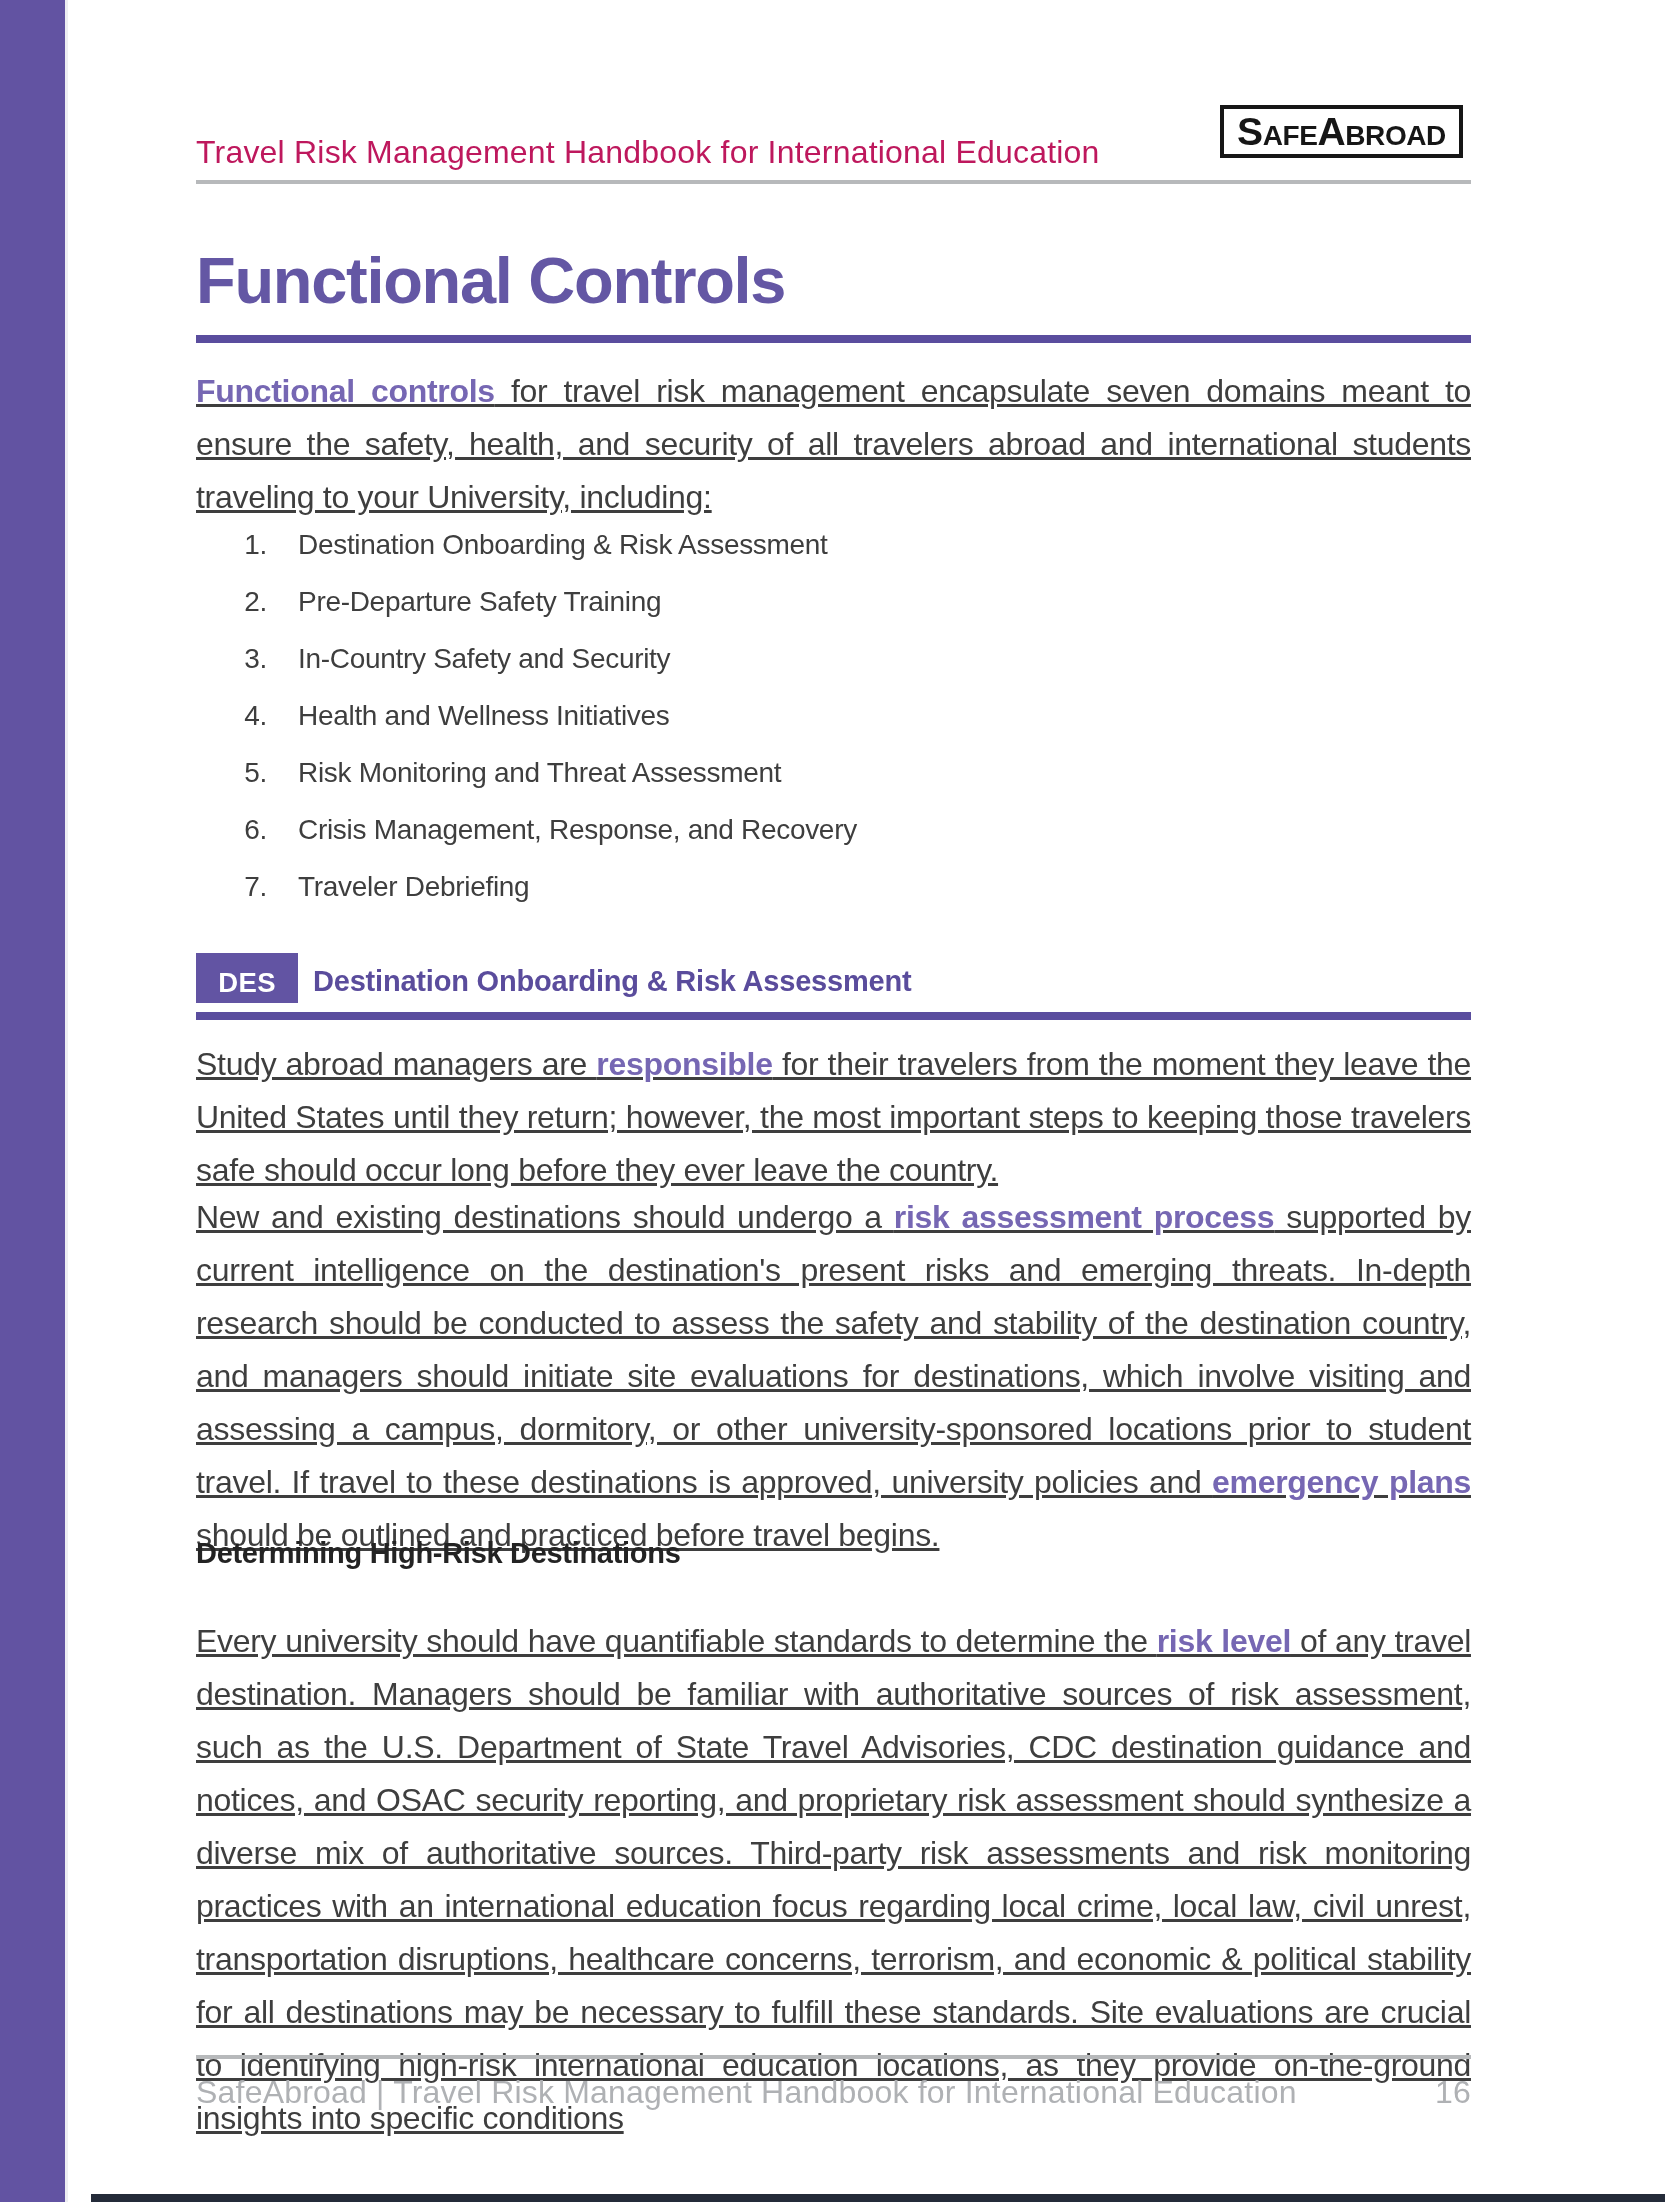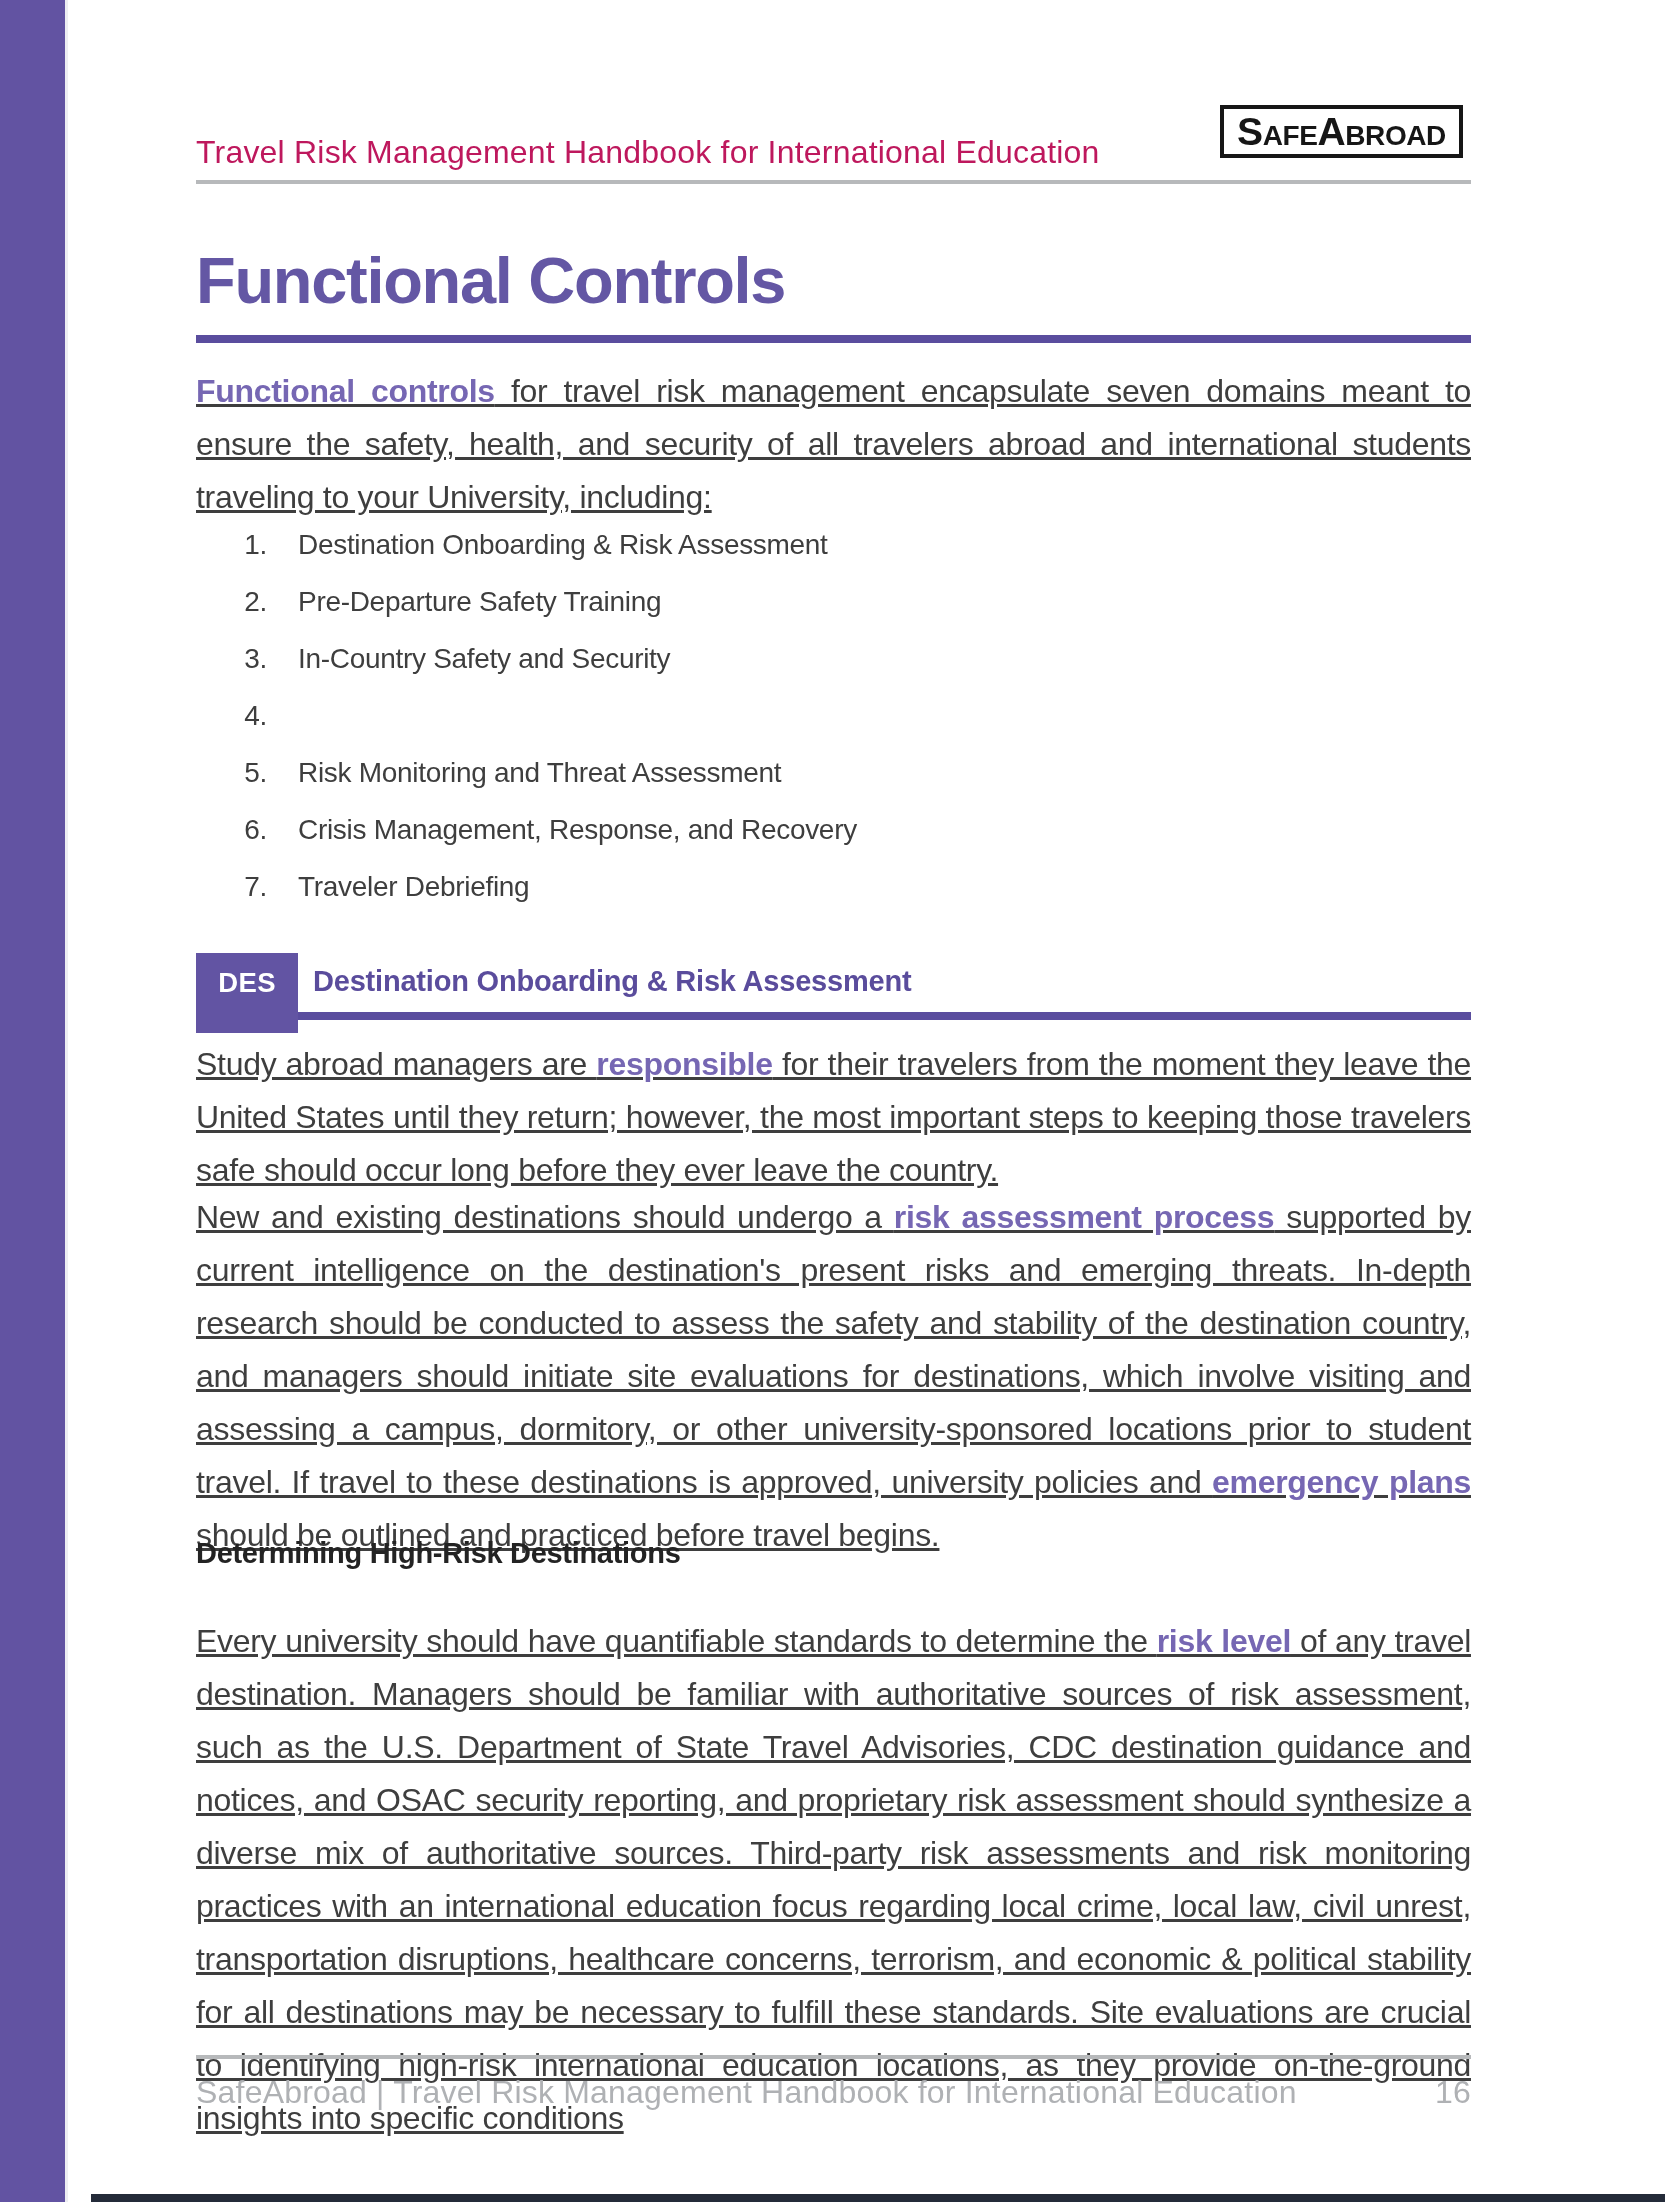--- a/index.html
+++ b/index.html
@@ -32,21 +32,21 @@
   .p2{left:196px;top:1038px;}
   .p3{left:196px;top:1191px;}
   .p4{left:196px;top:1593px;margin-top:22px;}
   
   .domain-list{left:196px;top:522px;width:1275px;list-style:none;margin:0;padding:0;}
   .domain-list li{display:flex;line-height:45px;margin-bottom:12px;font-size:28px;color:#3e3e3e;letter-spacing:-0.3px;}
   .domain-list .num{width:71px;text-align:right;flex:0 0 71px;}
   .domain-list .lbl{margin-left:31px;}
   
   .section-rule{left:196px;top:1012px;width:1275px;height:7.7px;background:#5a4d9e;}
-  .section-badge{left:196px;top:953px;width:102px;height:80px;background:#6254a3;
+  .section-badge{left:196px;top:953px;width:102px;height:50px;background:#6254a3;
     display:flex;justify-content:center;}
   .section-badge .badge-txt{color:#ffffff;font-weight:bold;font-size:27.5px;margin-top:13.8px;letter-spacing:0.4px;}
   .section-heading{left:313px;top:965px;font-size:29px;font-weight:bold;color:#5a4c9c;letter-spacing:-0.2px;}
   
   .subsection-heading{left:196px;top:1537px;font-size:29px;font-weight:bold;color:#232323;letter-spacing:-0.3px;}
   
   .footer-rule{left:196px;top:2055px;width:1275px;height:4.3px;background:#b7b9bb;}
   .footer-row{left:196px;top:2074px;width:1275px;display:flex;justify-content:space-between;
     font-size:32px;color:#afb1b4;letter-spacing:0.2px;}
   
@@ -77,20 +77,21 @@
   <li>
       <span class="num">2.</span>
       <span class="lbl">Pre-Departure Safety Training</span>
     </li>
   <li>
       <span class="num">3.</span>
       <span class="lbl">In-Country Safety and Security</span>
     </li>
   <li>
       <span class="num">4.</span>
+      <span class="lbl">Health and Wellness Initiatives</span>
     </li>
   <li>
       <span class="num">5.</span>
       <span class="lbl">Risk Monitoring and Threat Assessment</span>
     </li>
   <li>
       <span class="num">6.</span>
       <span class="lbl">Crisis Management, Response, and Recovery</span>
     </li>
   <li>

